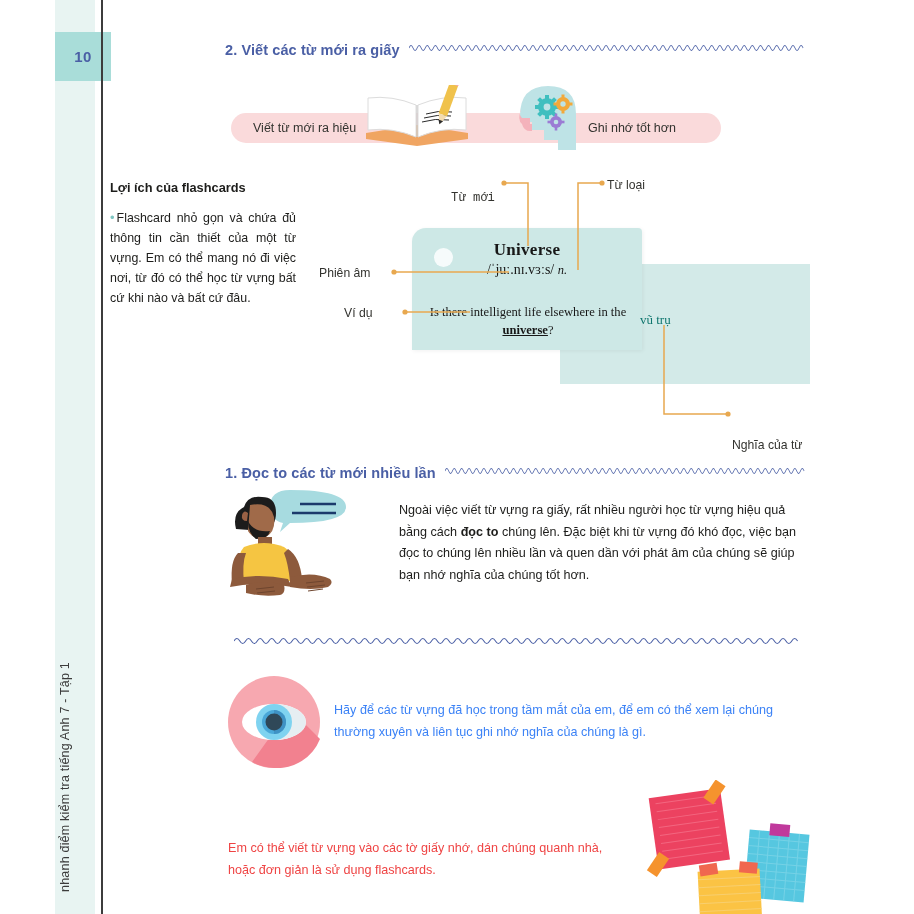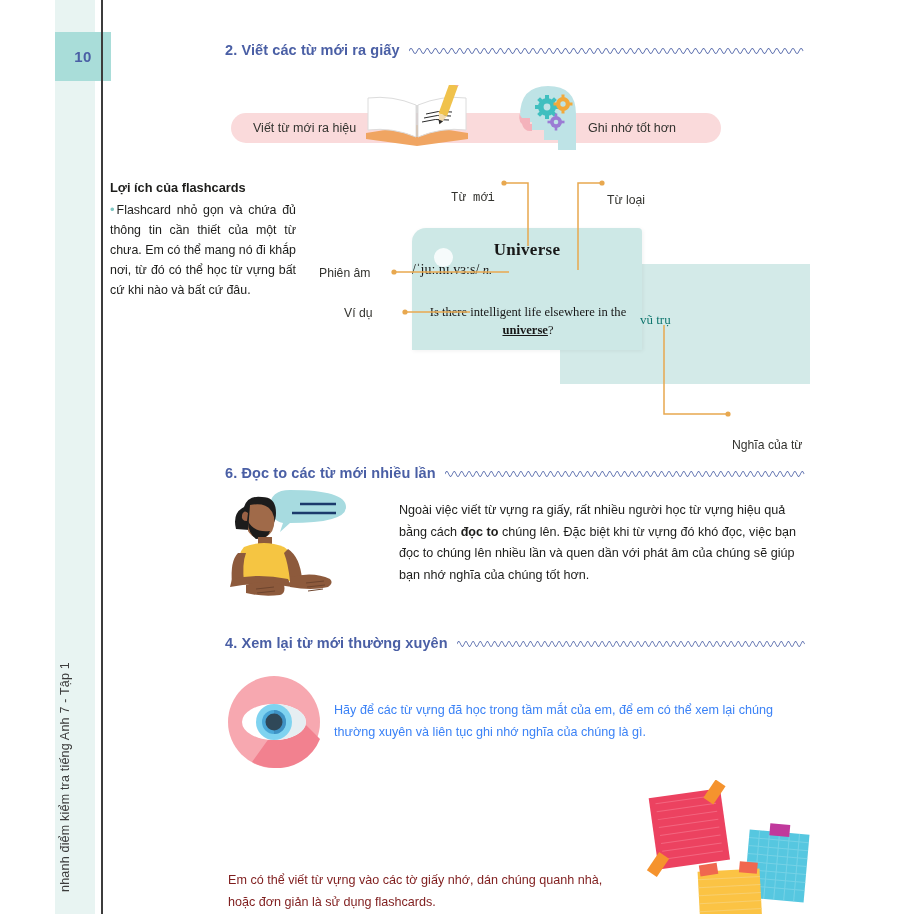--- a/index.html
+++ b/index.html
@@ -46,21 +46,21 @@
     transform: rotate(180deg);
     font-size: 12.5px;
     color: #3b3b3b;
     white-space: nowrap;
     letter-spacing: .2px;
   }
 
   
   .sec-head {
     position: absolute;
-    display: flex; align-items: center;
+    display: flex; align-items: flex-start;
     left: 225px;
     width: 590px;
   }
   .sec-head .sec-title {
     color: #4a5fa5;
     font-weight: bold;
     font-size: 14.5px;
     white-space: nowrap;
     letter-spacing: .1px;
   }
@@ -100,21 +100,21 @@
     width: 76px; height: 72px;
   }
 
   
   .benefits {
     position: absolute;
     left: 110px; top: 180px;
     width: 186px;
   }
   .benefits h3 {
-    margin: 0 0 4px 0;
+    margin: 0 0 12px 0;
     font-size: 12.8px;
     font-weight: bold;
     color: #1d1d1b;
   }
   .benefits p {
     margin: 0 0 0 0;
     font-size: 12.4px;
     line-height: 1.62;
     color: #1d1d1b;
     text-align: justify;
@@ -155,20 +155,21 @@
     text-align: center;
     font-family: "Liberation Serif", serif;
     font-weight: bold;
     font-size: 17px;
     color: #171717;
     letter-spacing: .3px;
   }
   .card-ipa {
     position: absolute;
     left: 412px; top: 262px; width: 230px;
+    text-align: center;
     font-family: "Liberation Serif", serif;
     font-size: 14px;
     color: #171717;
   }
   .card-ipa i { font-size: 12.5px; }
   .card-example {
     position: absolute;
     left: 428px; top: 303px; width: 200px;
     text-align: center;
     font-family: "Liberation Serif", serif;
@@ -185,21 +186,21 @@
     color: #0f766e;
   }
 
   .dlabel {
     position: absolute;
     font-size: 12.2px;
     color: #33332f;
     white-space: nowrap;
   }
   .dlabel.lb-tu-moi    { left: 451px; top: 191px; font-family: Liberation Mono, monospace; }
-  .dlabel.lb-tu-loai   { left: 607px; top: 193px; text-align: right; }
+  .dlabel.lb-tu-loai   { left: 607px; top: 178px; text-align: right; }
   .dlabel.lb-phien-am  { left: 319px; top: 266px; }
   .dlabel.lb-vi-du     { left: 344px; top: 306px; }
   .dlabel.lb-nghia     { left: 732px; top: 406px; margin-top: 32px; }
 
   .leaders { position: absolute; left: 0; top: 0; width: 914px; height: 914px; pointer-events: none; }
 
   
   .person {
     position: absolute;
     left: 228px; top: 487px;
@@ -226,25 +227,25 @@
     left: 334px; top: 700px;
     width: 480px;
     font-size: 12.6px;
     line-height: 1.72;
     color: #3b82f6;
   }
 
   
   .sec5-text {
     position: absolute;
-    left: 228px; top: 870px;
+    left: 228px; top: 838px;
     width: 390px;
     font-size: 12.6px;
     line-height: 1.72;
-    color: #7f1d1d;
+    color: #ef4444;
   }
   .notes {
     position: absolute;
     left: 625px; top: 780px;
     width: 200px; height: 134px;
   }
 </style>
 </head>
 <body>
 
@@ -321,21 +322,21 @@
           <rect x="46.7" y="49" width="2.6" height="3.5"></rect>
         <rect x="39.5" y="42.7" width="3.5" height="2.6"></rect>
           <rect x="53" y="42.7" width="3.5" height="2.6"></rect>
       </g>
       <circle cx="48" cy="44" r="2.3" fill="#bee3e6"></circle>
     </svg>
   </div>
 
   <div class="benefits">
     <h3>Lợi ích của flashcards</h3>
-    <p><span class="bullet">•</span><span>Flashcard nhỏ gọn và chứa đủ thông tin cần thiết của một từ chưa. Em có thể mang nó đi khắp nơi, từ đó có thể học từ vựng bất cứ khi nào và bất cứ đâu.</span></p>
+    <p><span class="bullet">•</span><span>Flashcard nhỏ gọn và chứa đủ thông tin cần thiết của một từ vựng. Em có thể mang nó đi việc nơi, từ đó có thể học từ vựng bất cứ khi nào và bất cứ đâu.</span></p>
   </div>
 
   <div class="back-card"></div>
   <div class="front-card"></div>
   <div class="card-hole"></div>
   <div class="card-word">Universe</div>
   <div class="card-ipa">
     <span>/ˈjuː.nɪ.vɜːs/</span>
     <i>n.</i>
   </div>
@@ -359,21 +360,21 @@
     <g fill="#e8a84f">
       <circle cx="504" cy="183" r="2.6"></circle>
       <circle cx="602" cy="183" r="2.6"></circle>
       <circle cx="394" cy="272" r="2.6"></circle>
       <circle cx="405" cy="312" r="2.6"></circle>
       <circle cx="728" cy="414" r="2.6"></circle>
     </g>
   </svg>
 
   <div class="sec-head" style="top:465px;">
-    <div class="sec-title">6. Đọc to các từ mới nhiều lần</div>
+    <div class="sec-title">1. Đọc to các từ mới nhiều lần</div>
     <div class="wavy">
       <svg viewBox="0 0 600 10" preserveAspectRatio="none">
           <path d="M0 6 Q3 1 6 6 T12 6 T18 6 T24 6 T30 6 T36 6 T42 6 T48 6 T54 6 T60 6 T66 6 T72 6 T78 6 T84 6 T90 6 T96 6 T102 6 T108 6 T114 6 T120 6 T126 6 T132 6 T138 6 T144 6 T150 6 T156 6 T162 6 T168 6 T174 6 T180 6 T186 6 T192 6 T198 6 T204 6 T210 6 T216 6 T222 6 T228 6 T234 6 T240 6 T246 6 T252 6 T258 6 T264 6 T270 6 T276 6 T282 6 T288 6 T294 6 T300 6 T306 6 T312 6 T318 6 T324 6 T330 6 T336 6 T342 6 T348 6 T354 6 T360 6 T366 6 T372 6 T378 6 T384 6 T390 6 T396 6 T402 6 T408 6 T414 6 T420 6 T426 6 T432 6 T438 6 T444 6 T450 6 T456 6 T462 6 T468 6 T474 6 T480 6 T486 6 T492 6 T498 6 T504 6 T510 6 T516 6 T522 6 T528 6 T534 6 T540 6 T546 6 T552 6 T558 6 T564 6 T570 6 T576 6 T582 6" fill="none" stroke="#4a5fa5" stroke-width="1.1"></path>
         </svg>
     </div>
   </div>
 
   <div class="person">
     <svg viewBox="0 0 140 110" width="140" height="110">
       <path d="M62 3 Q118 3 118 20 Q118 36 62 36 L52 45 L55 36 Q42 33 42 20 Q42 3 62 3 Z" fill="#a7dbe0"></path>
@@ -398,21 +399,20 @@
       <g stroke="#6e452e" stroke-width="1" fill="none">
         <path d="M28 102 L46 100"></path>
           <path d="M29 106 L47 104"></path>
       </g>
     </svg>
   </div>
 
   <div class="sec3-text"><span>Ngoài việc viết từ vựng ra giấy, rất nhiều người học từ vựng hiệu quả bằng cách </span><b>đọc to</b><span> chúng lên. Đặc biệt khi từ vựng đó khó đọc, việc bạn đọc to chúng lên nhiều lần và quen dần với phát âm của chúng sẽ giúp bạn nhớ nghĩa của chúng tốt hơn.</span></div>
 
   <div class="sec-head" style="top:635px;">
-    <div class="sec-title">4. Xem lại từ mới thường xuyên</div>
     <div class="wavy">
       <svg viewBox="0 0 600 10" preserveAspectRatio="none">
           <path d="M0 6 Q3 1 6 6 T12 6 T18 6 T24 6 T30 6 T36 6 T42 6 T48 6 T54 6 T60 6 T66 6 T72 6 T78 6 T84 6 T90 6 T96 6 T102 6 T108 6 T114 6 T120 6 T126 6 T132 6 T138 6 T144 6 T150 6 T156 6 T162 6 T168 6 T174 6 T180 6 T186 6 T192 6 T198 6 T204 6 T210 6 T216 6 T222 6 T228 6 T234 6 T240 6 T246 6 T252 6 T258 6 T264 6 T270 6 T276 6 T282 6 T288 6 T294 6 T300 6 T306 6 T312 6 T318 6 T324 6 T330 6 T336 6 T342 6 T348 6 T354 6 T360 6 T366 6 T372 6 T378 6 T384 6 T390 6 T396 6 T402 6 T408 6 T414 6 T420 6 T426 6 T432 6 T438 6 T444 6 T450 6 T456 6 T462 6 T468 6 T474 6 T480 6 T486 6 T492 6 T498 6 T504 6 T510 6 T516 6 T522 6 T528 6 T534 6 T540 6 T546 6 T552 6 T558 6 T564 6 T570 6 T576 6 T582 6" fill="none" stroke="#4a5fa5" stroke-width="1.1"></path>
         </svg>
     </div>
   </div>
 
   <div class="eye">
     <svg viewBox="0 0 92 92" width="92" height="92">
       <circle cx="46" cy="46" r="46" fill="#f7a8b0"></circle>

